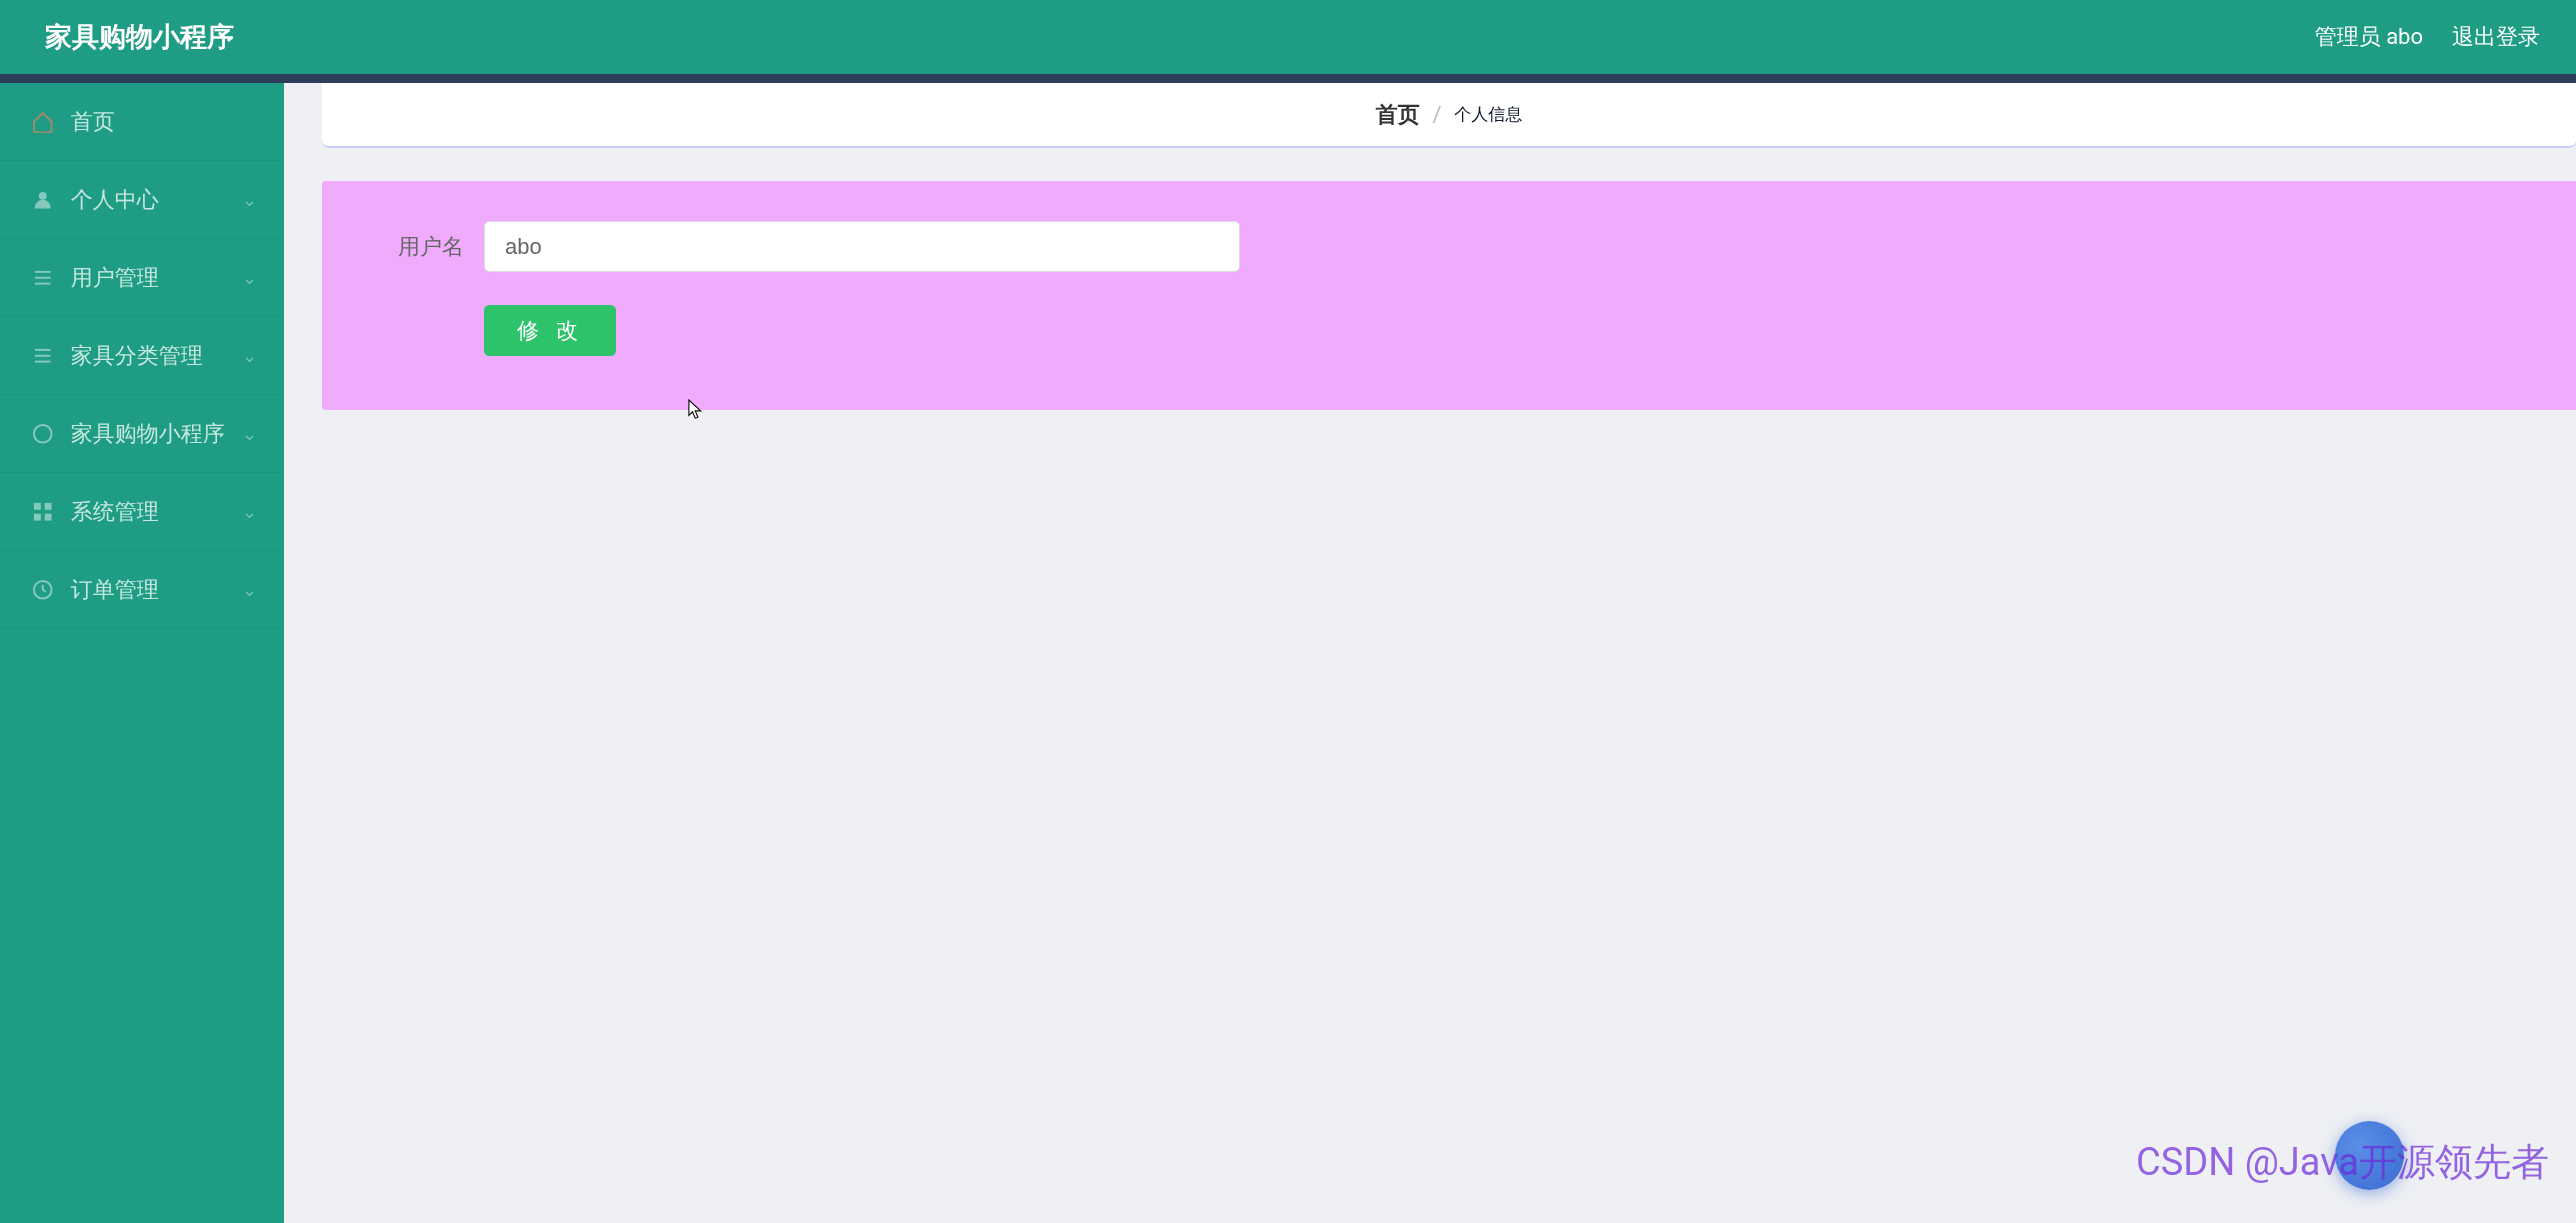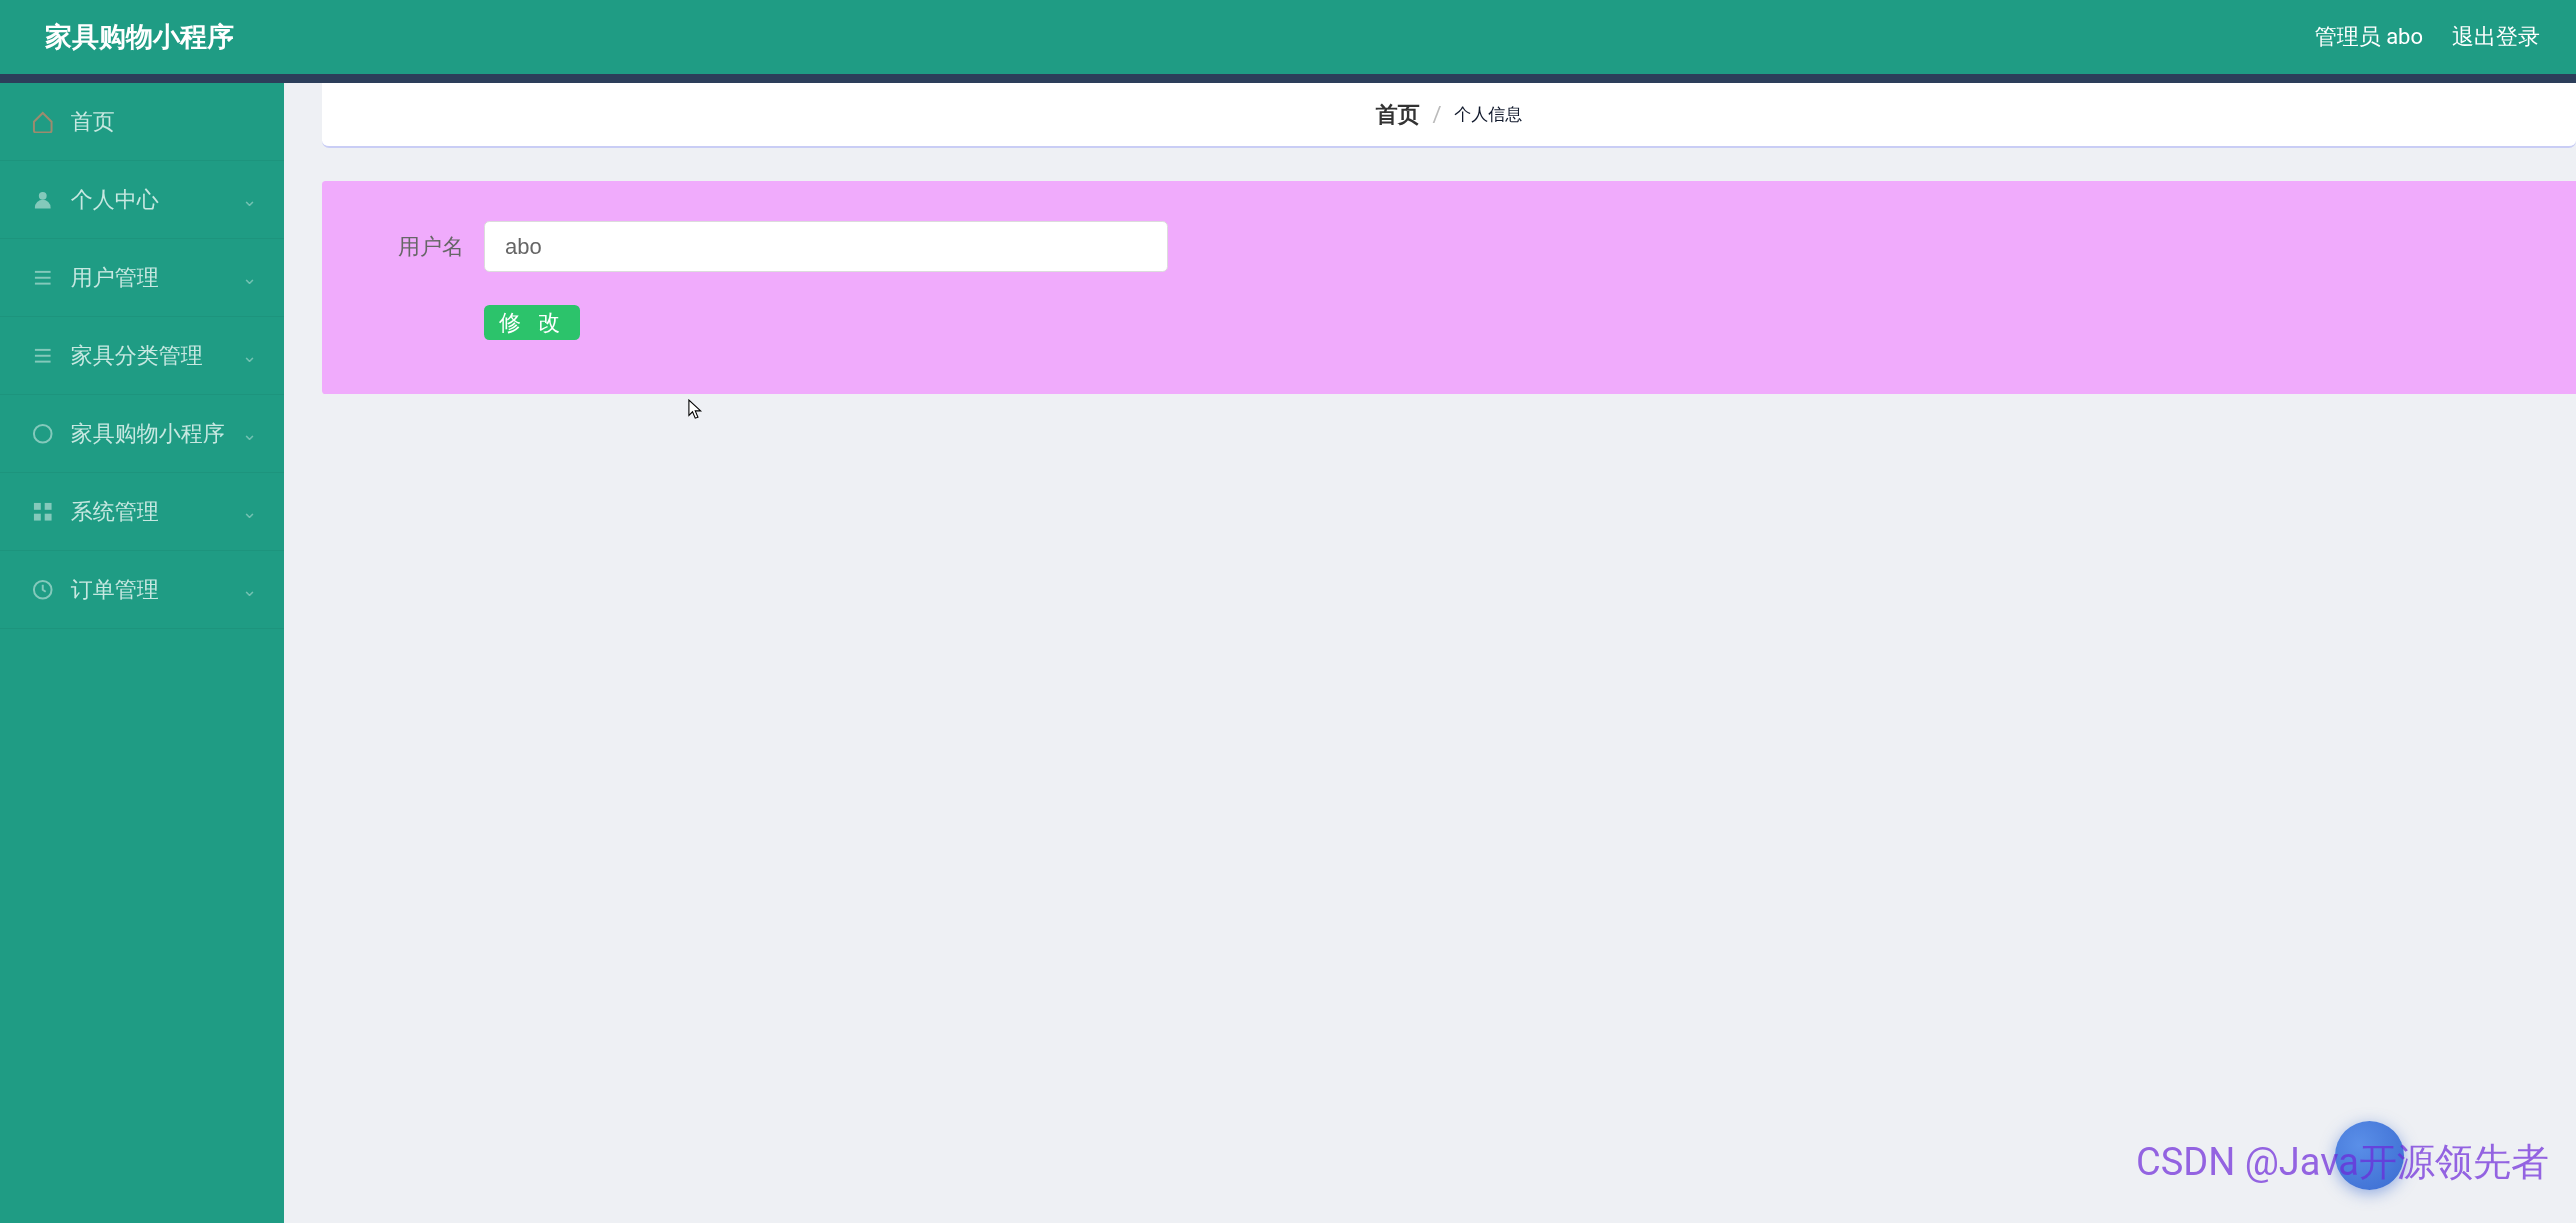--- a/index.html
+++ b/index.html
@@ -128,38 +128,38 @@
       margin-bottom: 33px;
     }
     .form-label {
       width: 79px;
       text-align: right;
       color: #666666;
       font-size: 22px;
       margin-right: 20px;
     }
     .form-input {
-      width: 684px;
+      width: 756px;
       height: 51px;
       border: 0.9px solid #dcdcdc;
       border-radius: 5.4px;
       padding: 0 20px;
       font-size: 22px;
       color: #666666;
       outline: none;
     }
     .form-actions {
       padding-left: 99px;
     }
     .btn-primary {
       background: #2cc36b;
       color: #ffffff;
       border: none;
-      height: 35px;
-      padding: 0 15px;
+      height: 51px;
+      padding: 0 33px;
       font-size: 22px;
       border-radius: 5.4px;
       cursor: pointer;
       letter-spacing: 5.4px;
     }
     .watermark {
       position: absolute;
       right: 27px;
       bottom: 36px;
       font-size: 38px;

